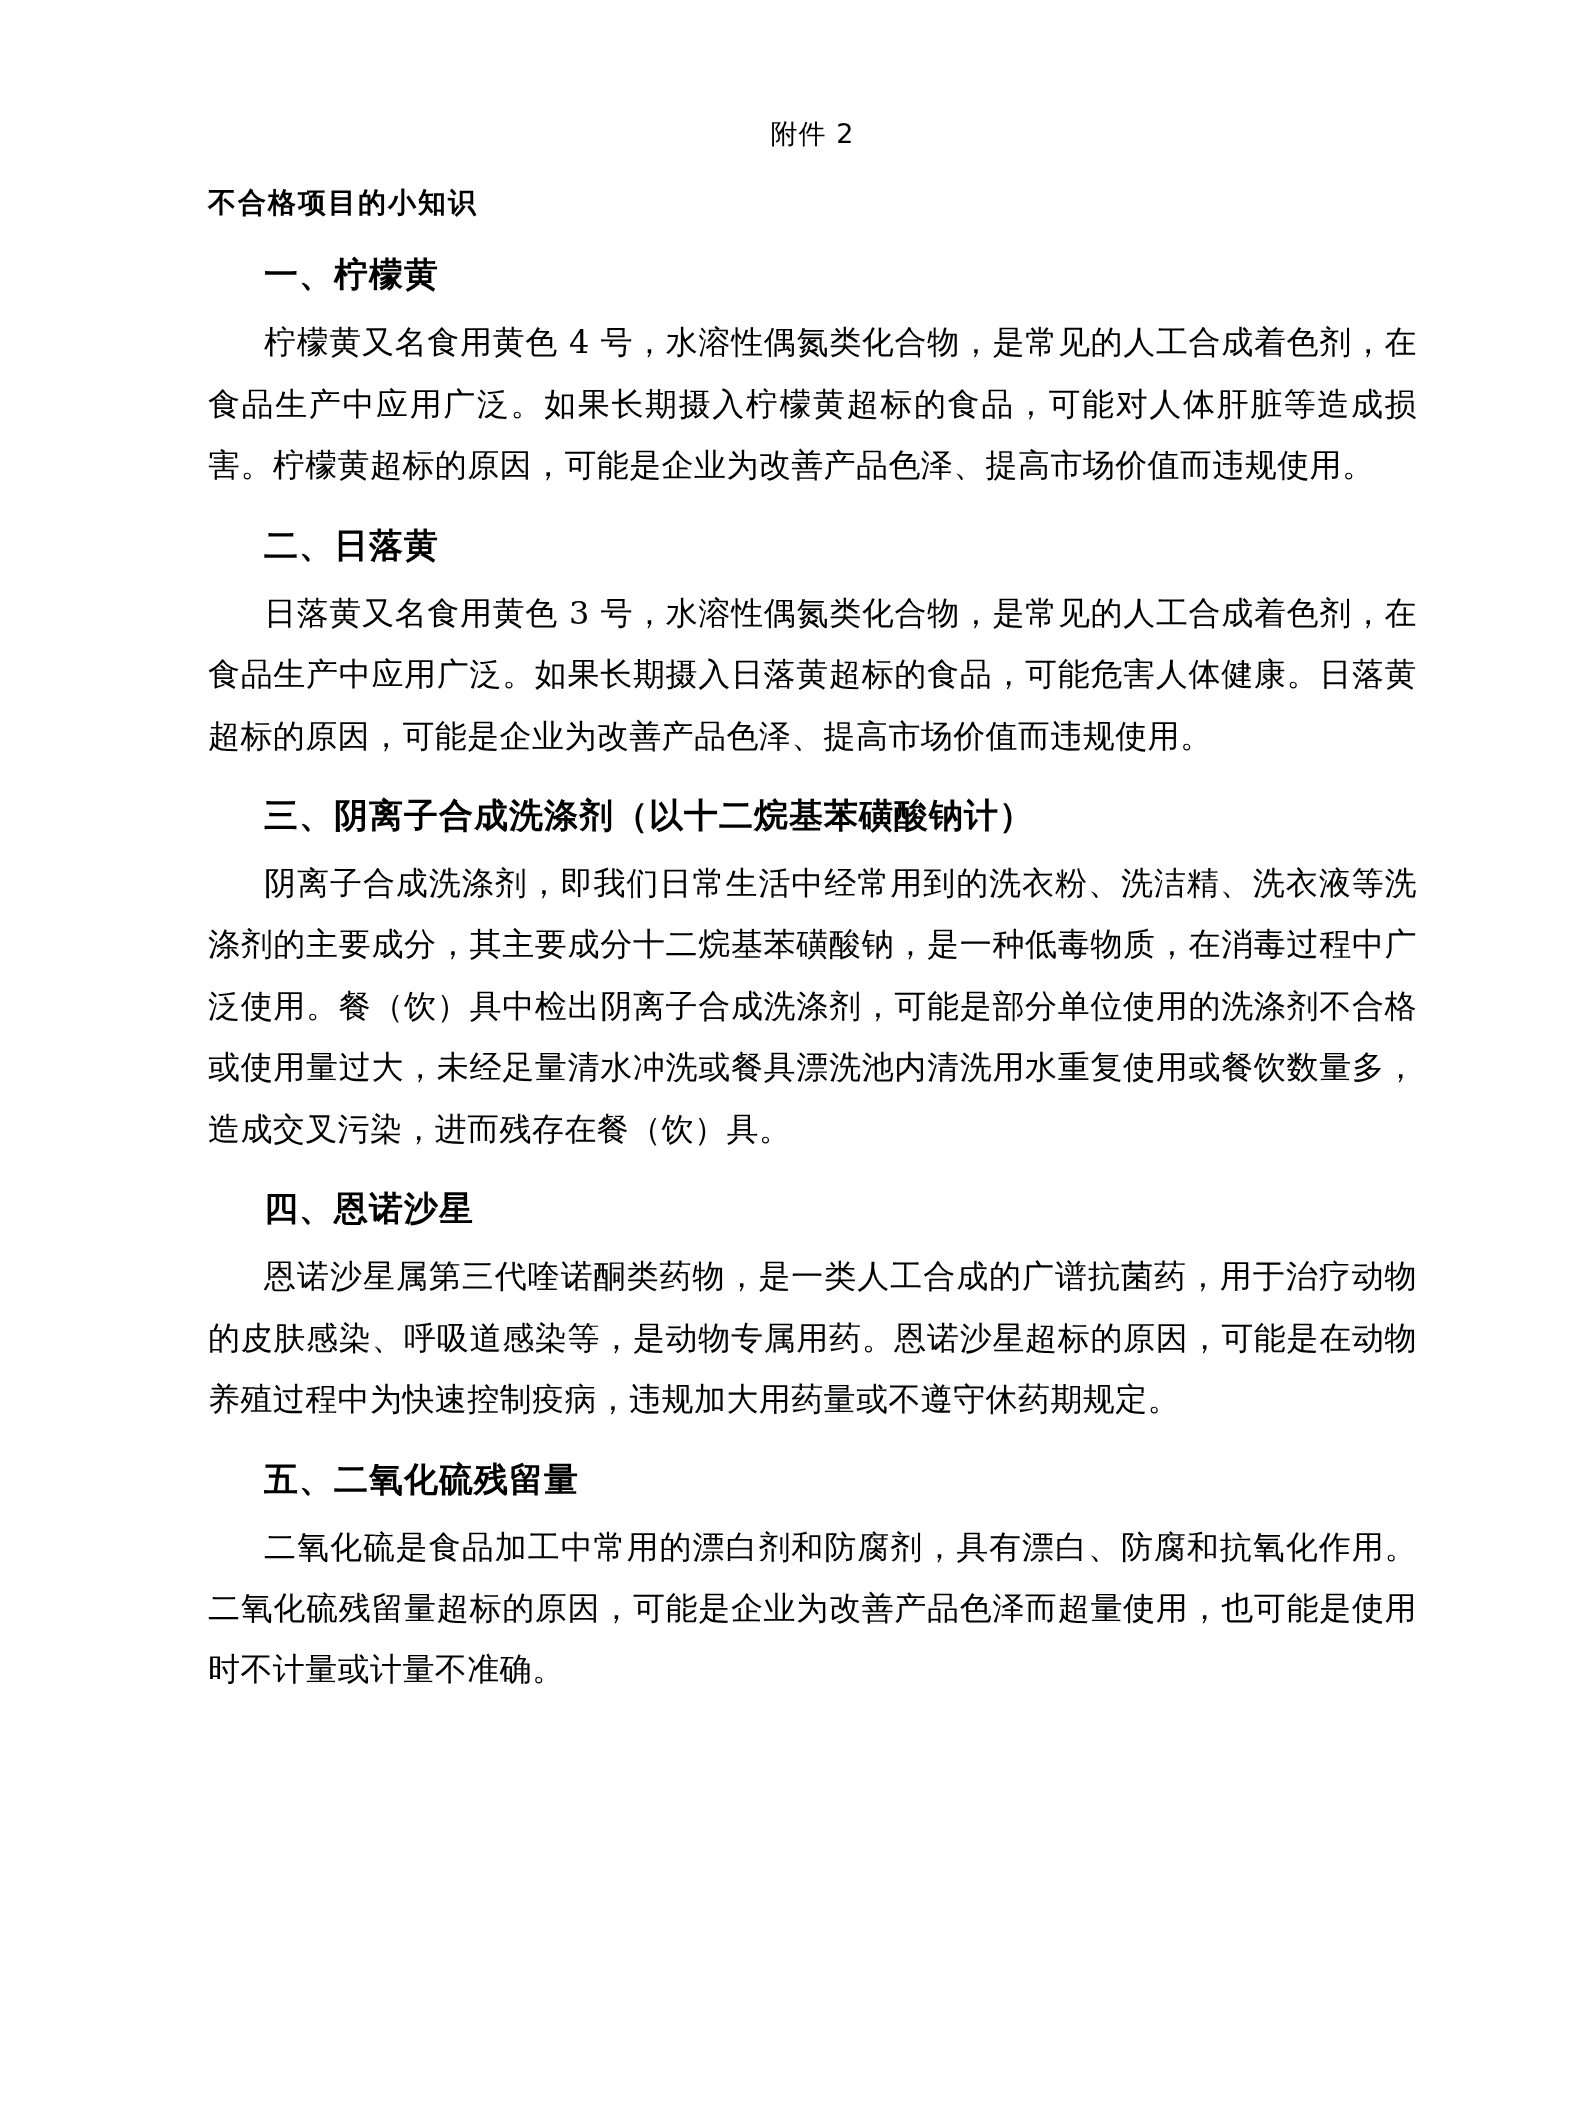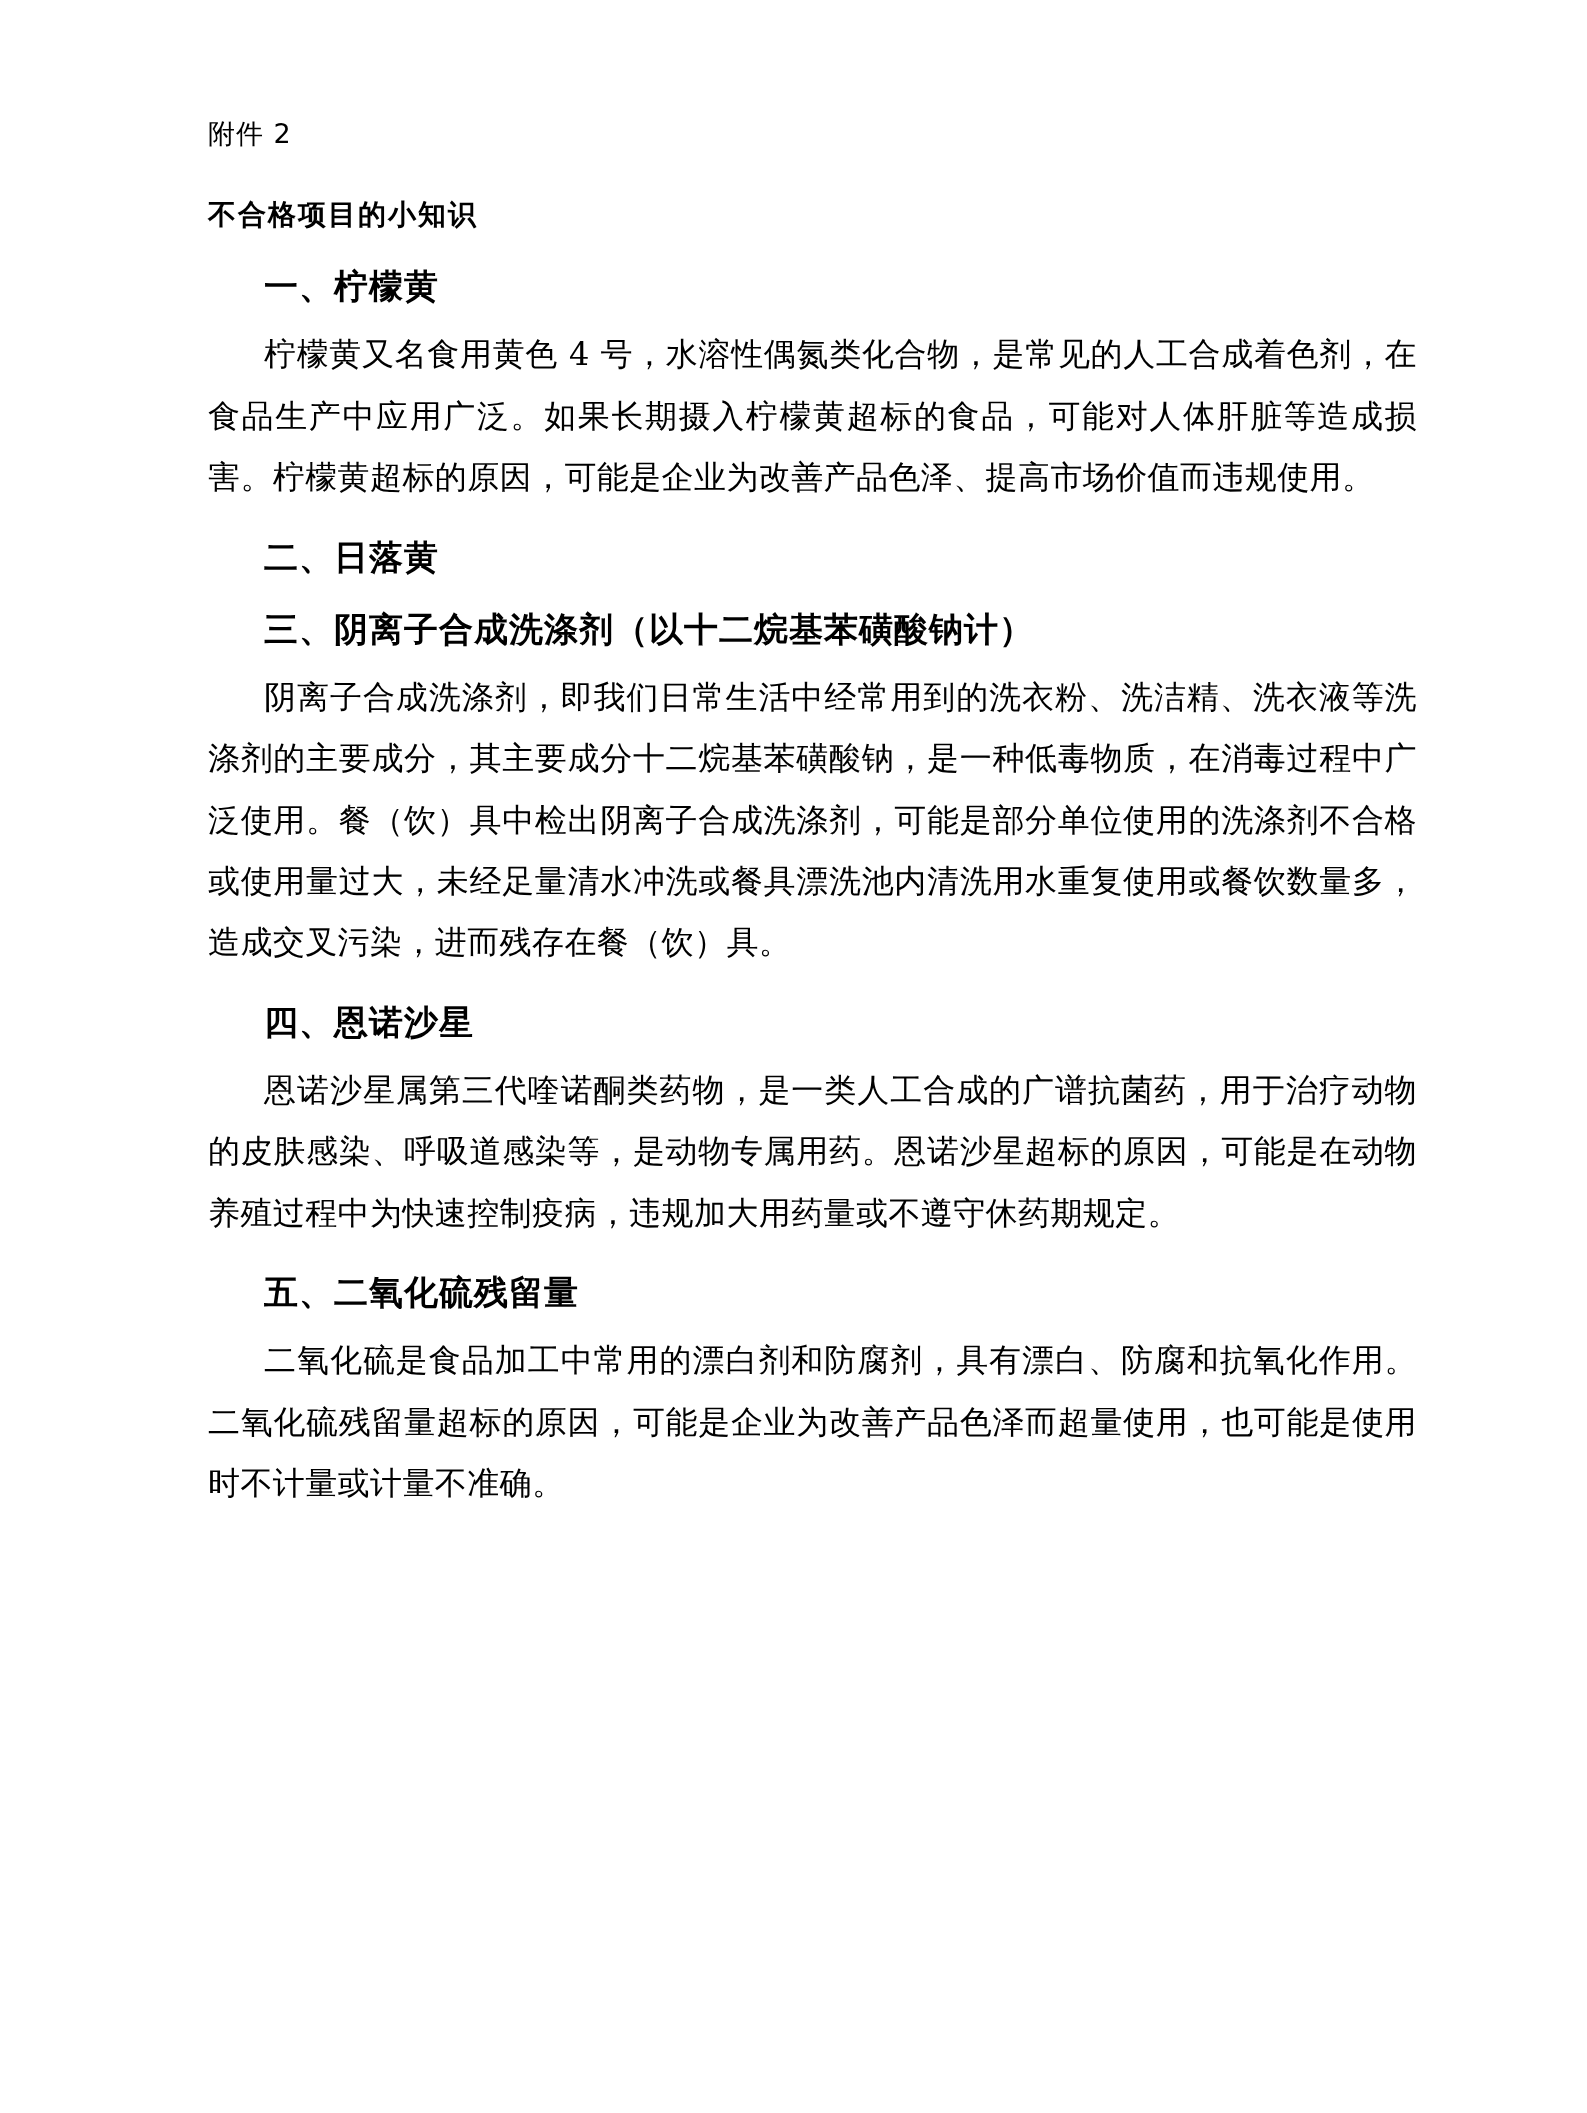--- a/index.html
+++ b/index.html
@@ -19,21 +19,22 @@
     width: 1587px;
     min-height: 2113px;
     box-sizing: border-box;
     padding: 118px 170px 60px 208px;
   }
   .attachment-label {
     font-family: "DejaVu Sans", "Liberation Sans", sans-serif;
     font-size: 27px;
     line-height: 1.2;
     letter-spacing: 1px;
-    margin: 0 0 46px 0;
+    margin: 0 0 34px 0;
+    text-align: center;
   }
   .doc-title {
     text-align: left;
     font-family: "DejaVu Sans", "Liberation Sans", sans-serif;
     font-weight: bold;
     font-size: 28px;
     letter-spacing: 2px;
     margin: 0 0 30px 0;
   }
   .section-heading {
@@ -61,20 +62,21 @@
 <div class="page">
 
   <div class="attachment-label">附件 2</div>
 
   <div class="doc-title">不合格项目的小知识</div>
 
   <div class="section-heading">一、柠檬黄</div>
   <p class="body-par">柠檬黄又名食用黄色 4 号，水溶性偶氮类化合物，是常见的人工合成着色剂，在食品生产中应用广泛。如果长期摄入柠檬黄超标的食品，可能对人体肝脏等造成损害。柠檬黄超标的原因，可能是企业为改善产品色泽、提高市场价值而违规使用。</p>
 
   <div class="section-heading">二、日落黄</div>
+  <p class="body-par">日落黄又名食用黄色 3 号，水溶性偶氮类化合物，是常见的人工合成着色剂，在食品生产中应用广泛。如果长期摄入日落黄超标的食品，可能危害人体健康。日落黄超标的原因，可能是企业为改善产品色泽、提高市场价值而违规使用。</p>
 
   <div class="section-heading">三、阴离子合成洗涤剂（以十二烷基苯磺酸钠计）</div>
   <p class="body-par">阴离子合成洗涤剂，即我们日常生活中经常用到的洗衣粉、洗洁精、洗衣液等洗涤剂的主要成分，其主要成分十二烷基苯磺酸钠，是一种低毒物质，在消毒过程中广泛使用。餐（饮）具中检出阴离子合成洗涤剂，可能是部分单位使用的洗涤剂不合格或使用量过大，未经足量清水冲洗或餐具漂洗池内清洗用水重复使用或餐饮数量多，造成交叉污染，进而残存在餐（饮）具。</p>
 
   <div class="section-heading">四、恩诺沙星</div>
   <p class="body-par">恩诺沙星属第三代喹诺酮类药物，是一类人工合成的广谱抗菌药，用于治疗动物的皮肤感染、呼吸道感染等，是动物专属用药。恩诺沙星超标的原因，可能是在动物养殖过程中为快速控制疫病，违规加大用药量或不遵守休药期规定。</p>
 
   <div class="section-heading">五、二氧化硫残留量</div>
   <p class="body-par">二氧化硫是食品加工中常用的漂白剂和防腐剂，具有漂白、防腐和抗氧化作用。二氧化硫残留量超标的原因，可能是企业为改善产品色泽而超量使用，也可能是使用时不计量或计量不准确。</p>
 

